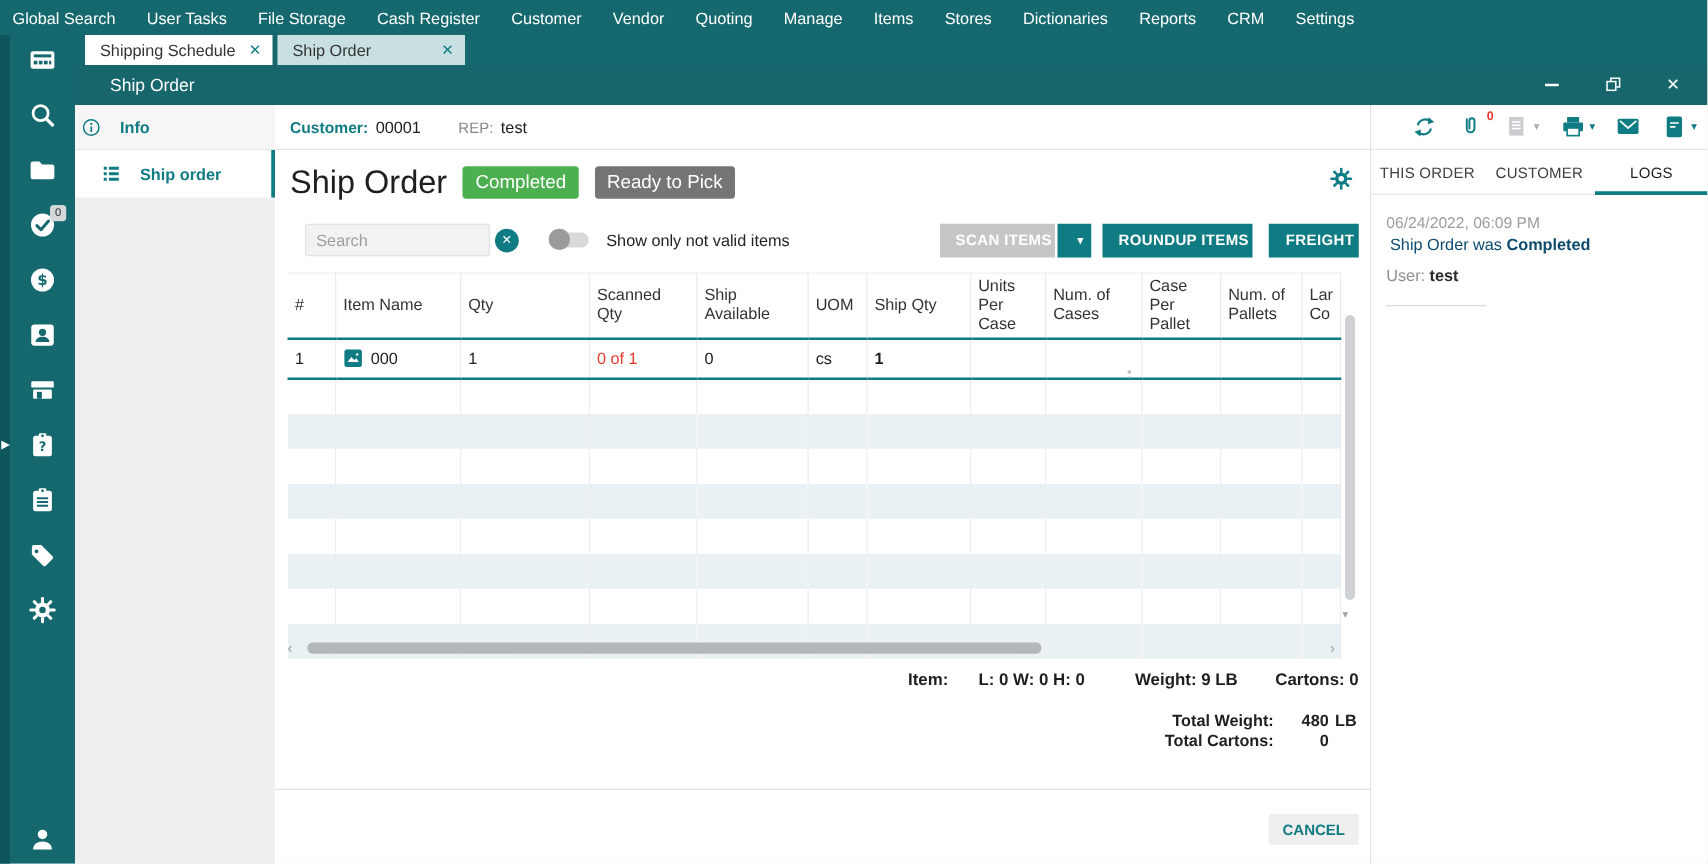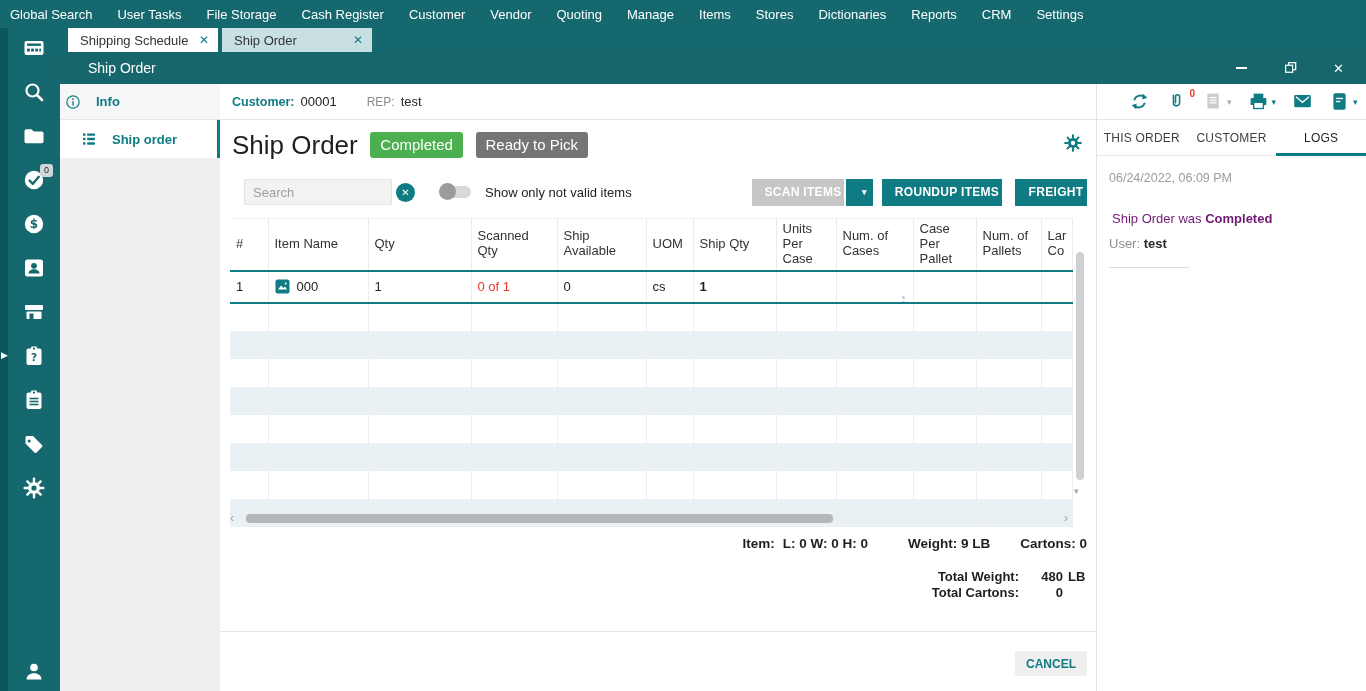--- a/index.html
+++ b/index.html
@@ -97,21 +97,21 @@
   .hscroll { position:absolute; left:10px; top:392px; width:842px; height:12px; display:flex; align-items:center; }
   .hs-arrow { color:#9FA4A7; font-size:12px; line-height:10px; width:8px; }
   .hs-track { position:relative; flex:1; height:9px; }
   .hs-thumb { position:absolute; left:1%; top:0; width:71%; height:9px; background:#B3B7BA; border-radius:4px; }
   .vscroll { position:absolute; left:856px; top:132px; width:8px; height:252px; }
   .vs-thumb { position:absolute; left:0; top:0; width:8px; height:228px; background:#CDD1D3; border-radius:4px; }
   .vs-arrow { position:absolute; left:-2px; top:234px; color:#9FA4A7; font-size:9px; }
 
   
   .totals1 { position:absolute; left:0; right:9px; top:416px; display:flex; justify-content:flex-end; align-items:baseline; font-size:13.5px; font-weight:bold; color:#1F1F1F; }
-  .totals1 .t-dims { margin-left:8px; }
+  .totals1 .t-dims { margin-left:24px; }
   .totals1 .t-weight { margin-left:40px; }
   .totals1 .t-cartons { margin-left:30px; }
   .totals2 { position:absolute; right:9px; top:449px; display:grid; grid-template-columns:auto 44px 24px; row-gap:1px; font-size:13px; font-weight:bold; color:#1F1F1F; }
   .totals2 .tl { text-align:right; }
   .totals2 .tv { text-align:right; }
   .totals2 .tu { text-align:left; padding-left:5px; }
 
   .m-divider { position:absolute; left:0; right:0; top:511px; border-top:1px solid #E3E3E3; }
   .btn-cancel { position:absolute; right:9px; top:531px; width:72px; height:25px; background:#EFEFEF; border:none; color:#0F7B83; font:bold 12px "Liberation Sans",sans-serif; border-radius:2px; }
 
@@ -122,21 +122,21 @@
   .rp-icon svg { width:21px; height:21px; }
   .clip-count { position:absolute; top:-3px; right:-8px; color:#E8392B; font-size:10px; font-weight:bold; }
   .caret { color:#0F7B83; font-size:9px; margin-left:3px; }
   .caret.gray { color:#A6ABAE; }
   .rp-tabs { height:36px; display:flex; border-bottom:1px solid #E6E6E6; }
   .rp-tab { flex:1; display:flex; align-items:center; justify-content:center; font-size:12px; color:#3F3F3F; letter-spacing:.2px; position:relative; }
   .rp-tab.active { color:#1F1F1F; }
   .rp-tab.active::after { content:''; position:absolute; left:0; right:0; bottom:-1px; height:3px; background:#0F7B83; }
   .rp-log { padding:15px 14px 0 12px; }
   .log-ts { color:#9C9C9C; font-size:12.5px; }
-  .log-msg { margin-top:26px; color:#701a75; font-size:13px; padding-left:3px; }
+  .log-msg { margin-top:3px; color:#0c4a6e; font-size:13px; padding-left:3px; }
   .log-user { margin-top:10px; font-size:13px; color:#8F8F8F; }
   .log-user b { color:#2B2B2B; }
   .log-div { margin-top:16px; width:80px; border-top:1px solid #DBDBDB; }
 </style>
 </head>
 <body>
 
 <div class="menubar">
   <span>Global Search</span>
   <span>User Tasks</span>

